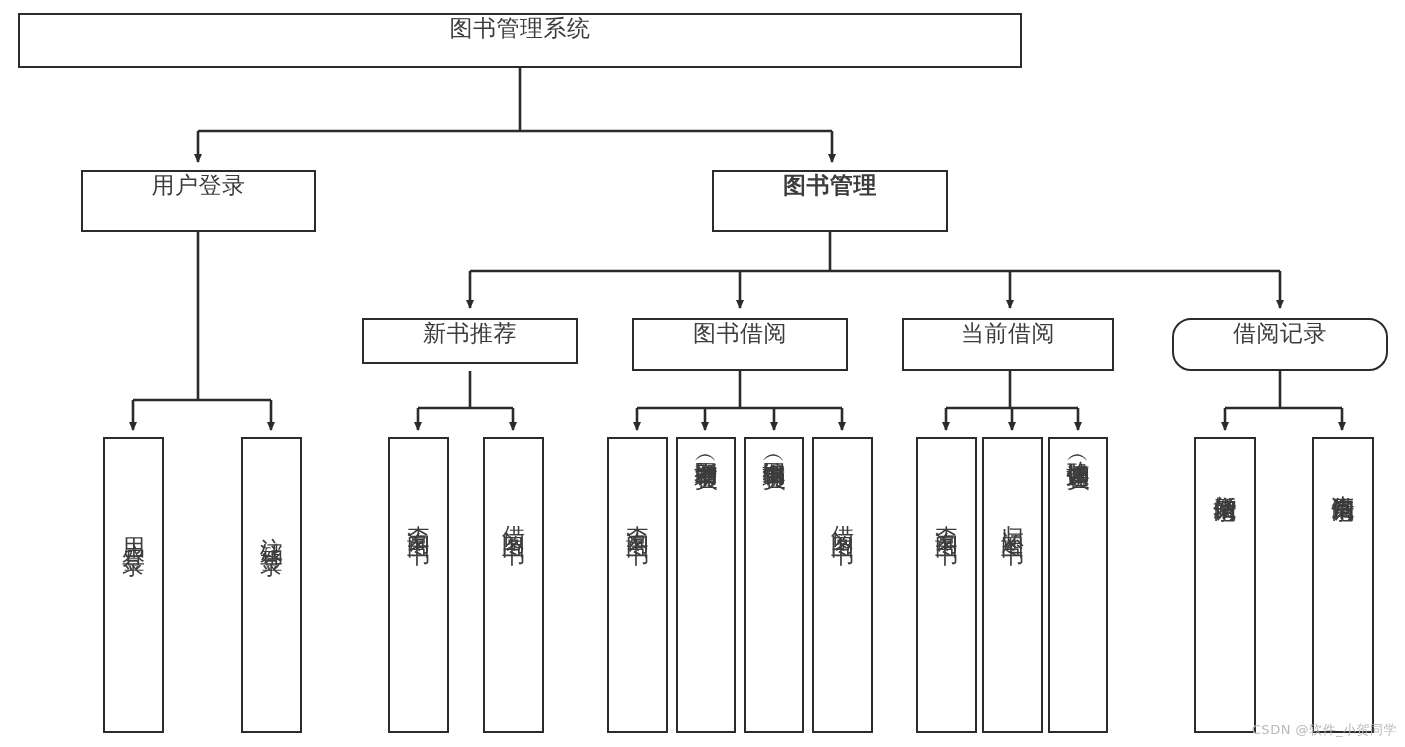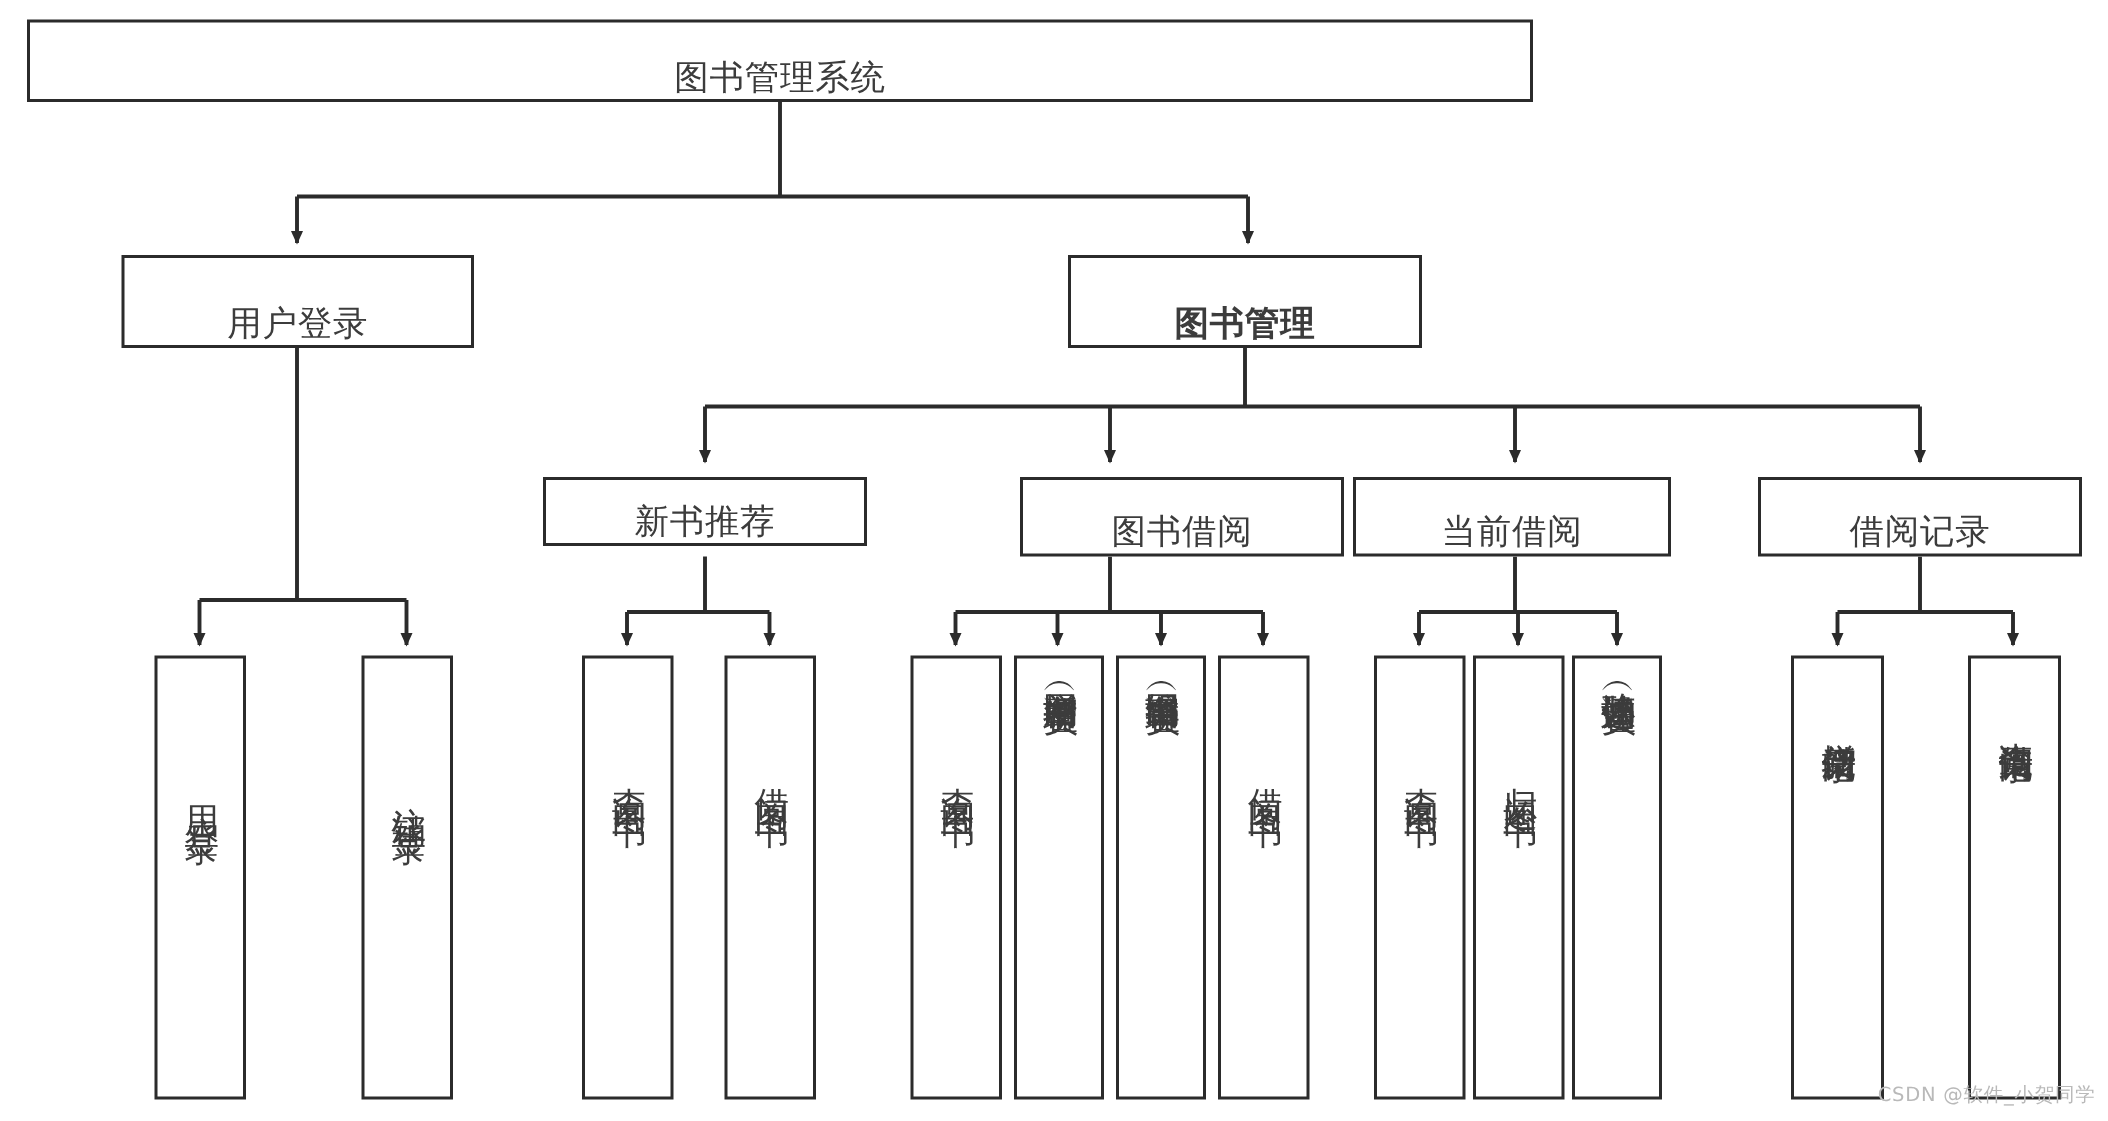--- a/index.html
+++ b/index.html
@@ -30,21 +30,21 @@
     top: 0;
     width: 1405px;
     height: 747px;
   }
   .node {
     position: absolute;
     box-sizing: border-box;
     border: 2px solid #2b2b2b;
     background: #ffffff;
     display: flex;
-    align-items: flex-end;
+    align-items: flex-start;
     justify-content: center;
     color: #3c3c3c;
   }
   .node .label {
     color: #3c3c3c;
     line-height: 1.18;
     text-align: center;
     white-space: pre-line;
   }
   .node.horiz .label {
@@ -144,27 +144,27 @@
     <div class="node horiz" style="left:81px; top:170px; width:235px; height:62px;">
       <span class="label">用户登录</span>
     </div>
     <div class="node horiz" style="left:712px; top:170px; width:236px; height:62px;font-weight:bold;">
       <span class="label">图书管理</span>
     </div>
 
     <div class="node horiz" style="left:362px; top:318px; width:216px; height:46px;">
       <span class="label">新书推荐</span>
     </div>
-    <div class="node horiz" style="left:632px; top:318px; width:216px; height:53px;margin-left:48px;">
+    <div class="node horiz" style="left:632px; top:318px; width:216px; height:53px;">
       <span class="label">图书借阅</span>
     </div>
     <div class="node horiz" style="left:902px; top:318px; width:212px; height:53px;">
       <span class="label">当前借阅</span>
     </div>
-    <div class="node horiz" style="left:1172px; top:318px; width:216px; height:53px;">
+    <div class="node horiz" style="left:1172px; top:318px; width:216px; height:53px;border-radius:19px;">
       <span class="label">借阅记录</span>
     </div>
 
     <div class="node vert tall" style="left:103px; top:437px; width:61px; height:296px; padding-top:80px;">
       <span class="label">用户登录</span>
     </div>
     <div class="node vert tall" style="left:241px; top:437px; width:61px; height:296px; padding-top:80px;">
       <span class="label">注销登录</span>
     </div>
 

